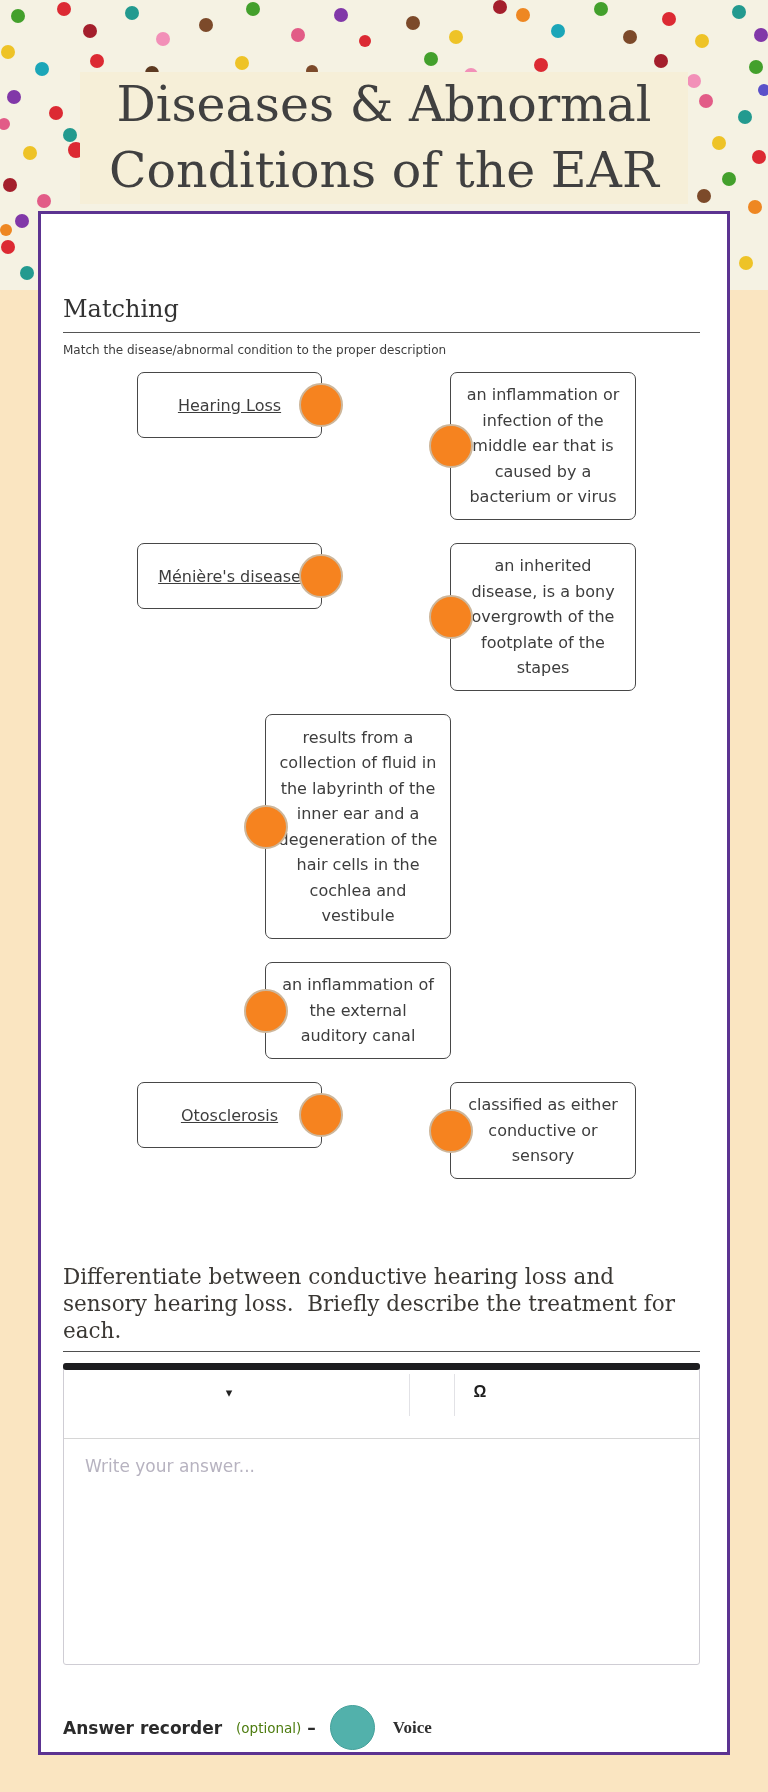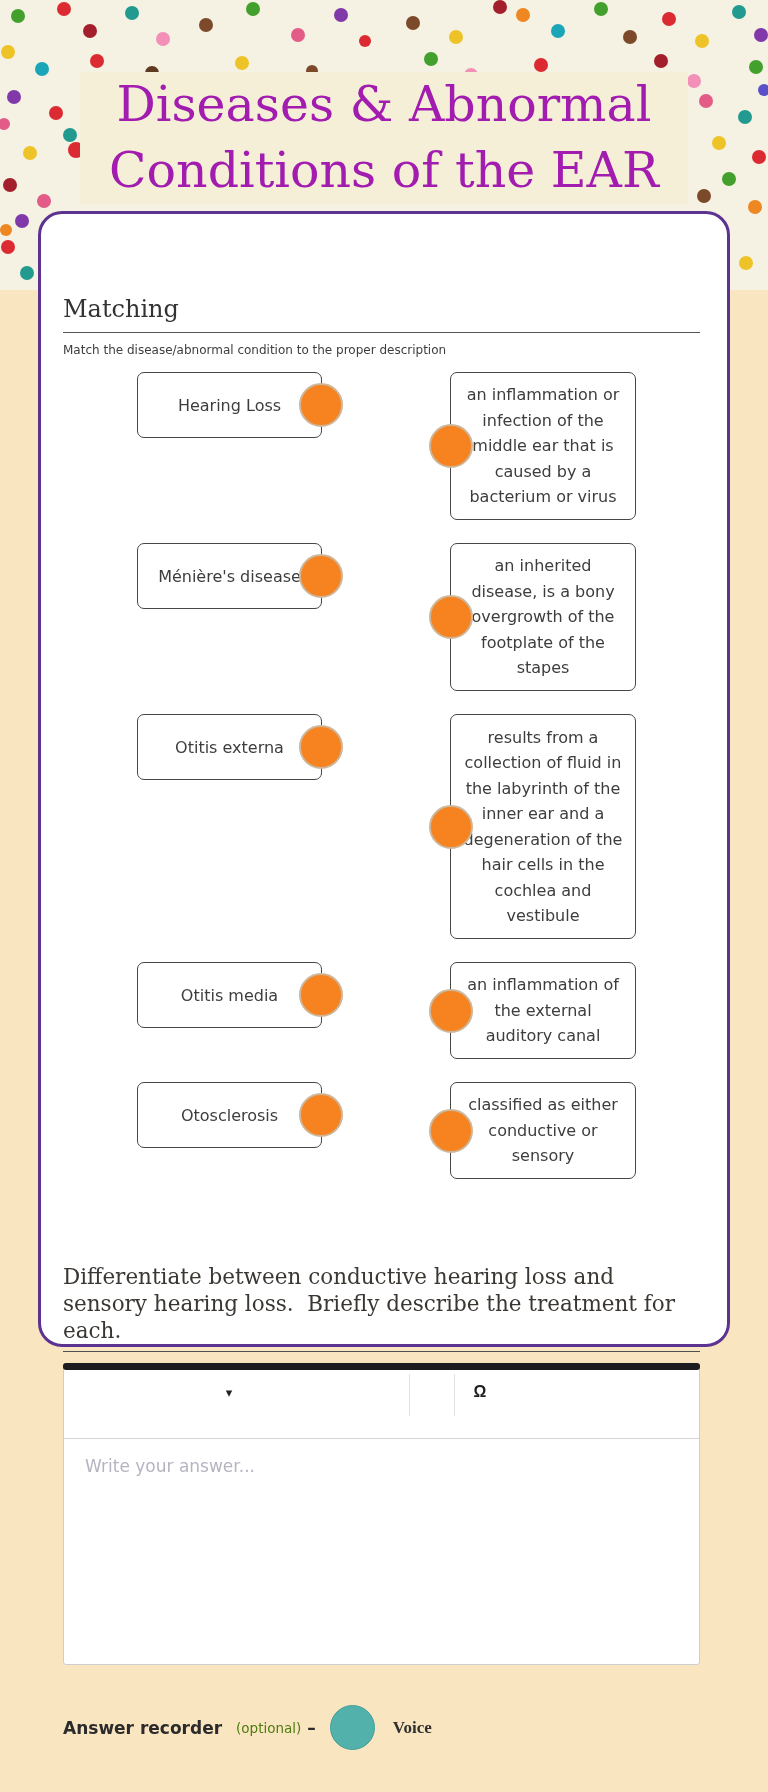--- a/index.html
+++ b/index.html
@@ -14,38 +14,38 @@
   body{
     width:768px;height:1792px;position:relative;overflow:hidden;
     background:var(--page-cream);
     font-family:"DejaVu Sans",sans-serif;color:#3b3b3b;
   }
   .header-band{position:absolute;top:0;left:0;width:768px;height:290px;background:var(--header-cream);z-index:0;}
   .header-band svg{display:block;}
   .title-block{
     position:absolute;top:72px;left:80px;width:608px;min-height:132px;z-index:1;
     background:var(--title-highlight);text-align:center;
-    font-family:"DejaVu Serif",serif;font-size:49px;line-height:66px;color:#a21caf;
+    font-family:"DejaVu Serif",serif;font-size:49px;line-height:66px;color:#404040;
   }
   .worksheet-card{
-    position:relative;z-index:2;margin:211px 35px 0 38px;width:692px;height:1136px;
+    position:relative;z-index:2;margin:211px 35px 0 38px;width:692px;height:1544px;
     box-sizing:border-box;background:#ffffff;border:3px solid var(--accent-purple);
-    border-radius:24px;padding:81px 27px 26px 22px;
+    border-radius:0;padding:81px 27px 26px 22px;
   }
   .section-heading{font-family:"DejaVu Serif",serif;font-size:24px;color:#333;}
   .heading-rule{border:none;border-top:1px solid #555;margin:9px 0 0 0;}
   .instruction{font-size:12px;color:#3d3d3d;margin-top:10px;}
   .match-rows{margin-top:15px;}
   .match-row{display:flex;align-items:flex-start;margin-left:74px;margin-bottom:23px;}
   .term-box{
     position:relative;box-sizing:border-box;width:185px;height:66px;flex:0 0 auto;
     border:1px solid #474747;border-radius:7px;background:#fff;
     display:flex;align-items:center;justify-content:center;
   }
-  .term-label{font-size:16px;color:#3d3d3d;text-align:left;}
+  .term-label{font-size:16px;color:#3d3d3d;text-align:left;text-decoration:underline;}
   .desc-box{
     position:relative;box-sizing:border-box;width:186px;margin-left:128px;flex:0 0 auto;
     border:1px solid #474747;border-radius:7px;background:#fff;
     display:flex;align-items:center;justify-content:center;padding:9px 10px;
   }
   .desc-box.h5{min-height:148px;}
   .desc-box.h8{min-height:225px;}
   .desc-box.h3{min-height:97px;}
   .desc-text{font-size:16px;line-height:25.5px;color:#3d3d3d;text-align:center;}
   .dot{
@@ -181,35 +181,27 @@
         <span class="term-label">Ménière's disease</span>
         <span class="dot dot-right"></span>
       </div>
       <div class="desc-box h5">
         <span class="desc-text">an inherited disease, is a bony overgrowth of the footplate of the stapes</span>
         <span class="dot dot-left"></span>
       </div>
     </div>
 
     <div class="match-row">
-      <div class="term-box">
-        <span class="term-label">Otitis externa</span>
-        <span class="dot dot-right"></span>
-      </div>
       <div class="desc-box h8">
         <span class="desc-text">results from a collection of fluid in the labyrinth of the inner ear and a degeneration of the hair cells in the cochlea and vestibule</span>
         <span class="dot dot-left"></span>
       </div>
     </div>
 
     <div class="match-row">
-      <div class="term-box">
-        <span class="term-label">Otitis media</span>
-        <span class="dot dot-right"></span>
-      </div>
       <div class="desc-box h3">
         <span class="desc-text">an inflammation of the external auditory canal</span>
         <span class="dot dot-left"></span>
       </div>
     </div>
 
     <div class="match-row">
       <div class="term-box">
         <span class="term-label">Otosclerosis</span>
         <span class="dot dot-right"></span>

